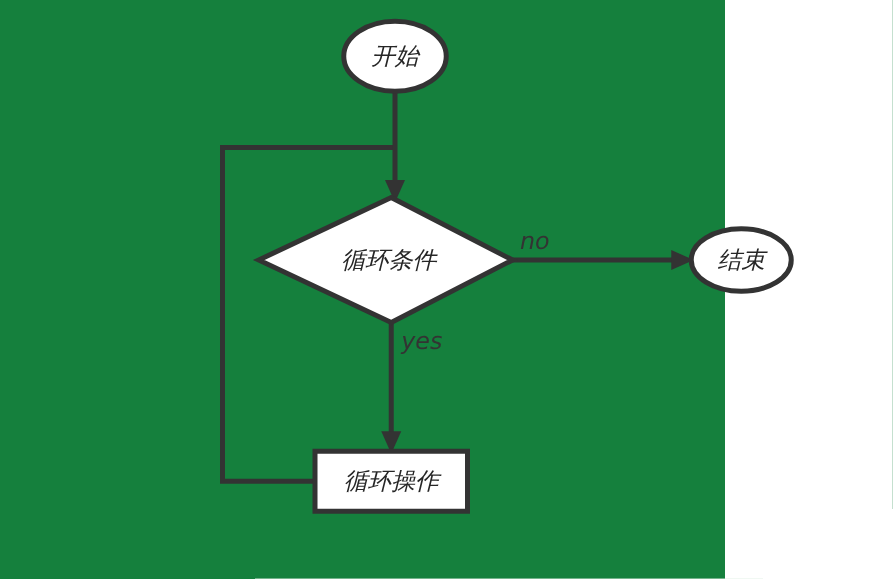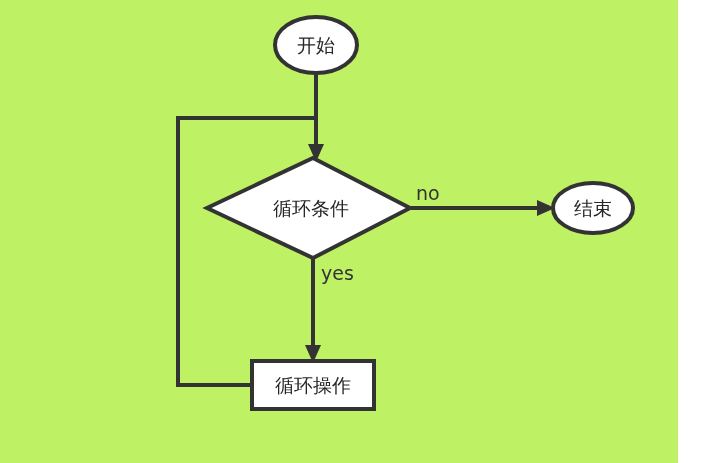--- a/index.html
+++ b/index.html
@@ -8,23 +8,24 @@
     background: #ffffff;
   }
   body {
     width: 714px;
     height: 463px;
     font-family: "Liberation Sans", sans-serif;
     overflow: hidden;
   }
   #flowchart-canvas {
     position: relative;
-    width: 678px;
+    width: 580px;
     height: 463px;
-    background: #bef264;
+    background: #15803d;
+    font-style: italic;
   }
   svg.flow-svg {
     position: absolute;
     top: 0;
     left: 0;
     width: 714px;
     height: 463px;
     display: block;
   }
   .node-shape {

